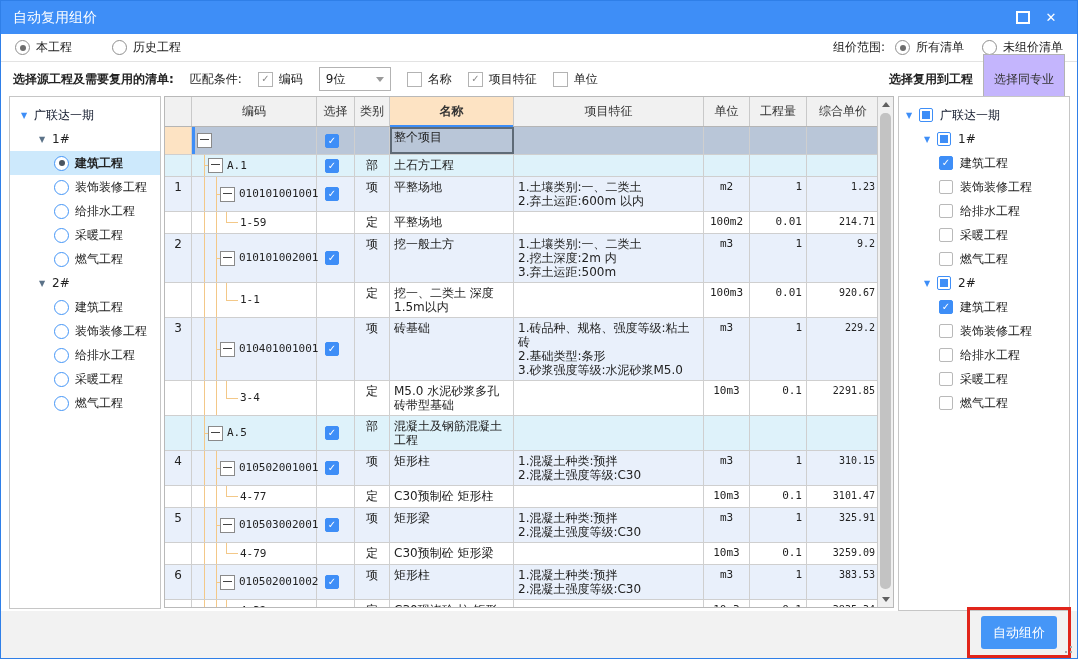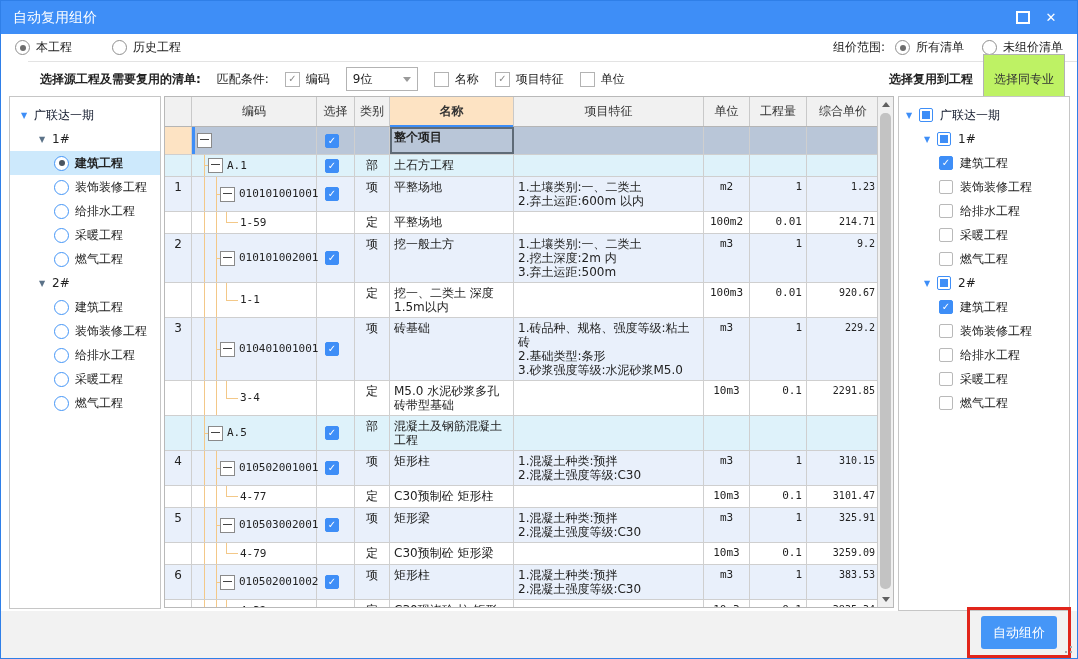--- a/index.html
+++ b/index.html
@@ -14,33 +14,33 @@
   
   .opt-row{height:27px;display:flex;align-items:center;padding:0 14px;}
   .radio{width:13px;height:13px;border:1px solid #8f8f8f;border-radius:50%;display:inline-flex;
     align-items:center;justify-content:center;background:#fff;margin-right:6px;flex:none;}
   .radio.sel::after{content:"";width:6px;height:6px;border-radius:50%;background:#6e6e6e;}
   .radio-item{display:flex;align-items:center;margin-right:40px;}
   .opt-row .spacer{flex:1;}
   .scope-label{margin-right:10px;color:#222;}
   .radio-item.r{margin-right:18px;}
   
-  .filter-row{height:34px;border-top:1px solid #e3e3e3;display:flex;align-items:center;padding:0 12px;margin-left:27px;}
+  .filter-row{height:34px;border-top:1px solid #e3e3e3;display:flex;align-items:center;padding:0 12px;}
   .bold{font-weight:bold;}
   .filter-row>*{margin-right:16px;}
   .cb{width:13px;height:13px;border:1px solid #b3b3b3;background:#fff;display:inline-flex;
     align-items:center;justify-content:center;margin-right:6px;flex:none;}
   .cb.gchk::after{content:"✓";color:#8a8a8a;font-size:10px;line-height:1;}
   .cb-item{display:flex;align-items:center;}
   .dropdown{width:58px;height:22px;border:1px solid #b3b3b3;background:#fff;display:flex;align-items:center;
     padding:0 6px;position:relative;}
   .dropdown .arr{position:absolute;right:6px;top:9px;width:0;height:0;border-left:4px solid transparent;
     border-right:4px solid transparent;border-top:5px solid #9a9a9a;}
   .filter-row .spacer{flex:1;margin-right:0;}
-  .btn-plain{height:24px;border:1px solid #b3b3b3;background:#bef264;padding:12px 10px;display:flex;
+  .btn-plain{height:24px;border:1px solid #b3b3b3;background:#c4b5fd;padding:12px 10px;display:flex;
     align-items:center;font-size:12px;color:#333;cursor:pointer;margin-right:0;}
   
   .main{position:absolute;top:95px;left:0;width:1076px;height:515px;}
   .panel{position:absolute;top:0;background:#fff;border:1px solid #c6c6c6;box-sizing:border-box;overflow:hidden;}
   .left-panel{left:8px;width:152px;height:513px;padding-top:6px;}
   .table-panel{left:163px;width:730px;height:512px;border:1px solid #b9b9b9;}
   .right-panel{left:897px;width:172px;height:515px;padding-top:6px;}
   
   .trow{height:24px;display:flex;align-items:center;cursor:default;}
   .tri{font-size:8px;color:#3e8ef7;width:12px;flex:none;text-align:center;margin-right:4px;}
@@ -73,21 +73,21 @@
   .c-feat{width:190px;}
   .c-unit{width:46px;text-align:center;font-family:"DejaVu Sans Mono","Liberation Mono",monospace;font-size:11px;}
   .c-qty{width:57px;text-align:right;font-family:"DejaVu Sans Mono","Liberation Mono",monospace;font-size:11px;}
   .c-price{width:72px;text-align:right;font-family:"DejaVu Sans Mono","Liberation Mono",monospace;font-size:10px;border-right:none;}
   .codetext{font-family:"DejaVu Sans Mono","Liberation Mono",monospace;font-size:11px;margin-left:4px;white-space:nowrap;}
   .expand{width:13px;height:13px;border:1px solid #8a8a8a;background:#fff;flex:none;position:relative;}
   .expand::after{content:"";position:absolute;left:2px;right:2px;top:5px;height:1px;background:#444;}
   .tr.r-sel{background:#b9c6d8;min-height:27px;}
   .tr.r-sel .c-no{background:#fde3c3;}
   .tr.r-sel .c-code{box-shadow:inset 3px 0 0 #3e8ef7;}
-  .tr.r-sel .c-name{font-weight:bold;outline:2px solid #5f6b77;outline-offset:-2px;}
+  .tr.r-sel .c-name{font-weight:normal;outline:2px solid #5f6b77;outline-offset:-2px;}
   .tr.r-sel .expand{margin-left:5px;}
   .tr.r-dept{background:#def2fa;min-height:21px;}
   .tr.r-item{background:#e9f0fb;}
   .tr.r-sub{background:#fff;min-height:21px;}
   .tr.r-dept .expand{margin-left:16px;}
   .tr.r-item .expand,.tr.r-partial .expand{margin-left:28px;}
   .tr.r-sub .codetext{margin-left:48px;}
   .tr.r-dept .c-code{background-image:linear-gradient(#f3c888,#f3c888),linear-gradient(#f3c888,#f3c888);
     background-size:1px 100%,5px 1px;background-position:12px 0,12px 50%;}
   .tr.r-item .c-code,.tr.r-partial .c-code{background-image:linear-gradient(#f3c888,#f3c888),linear-gradient(#f3c888,#f3c888),linear-gradient(#f3c888,#f3c888);

